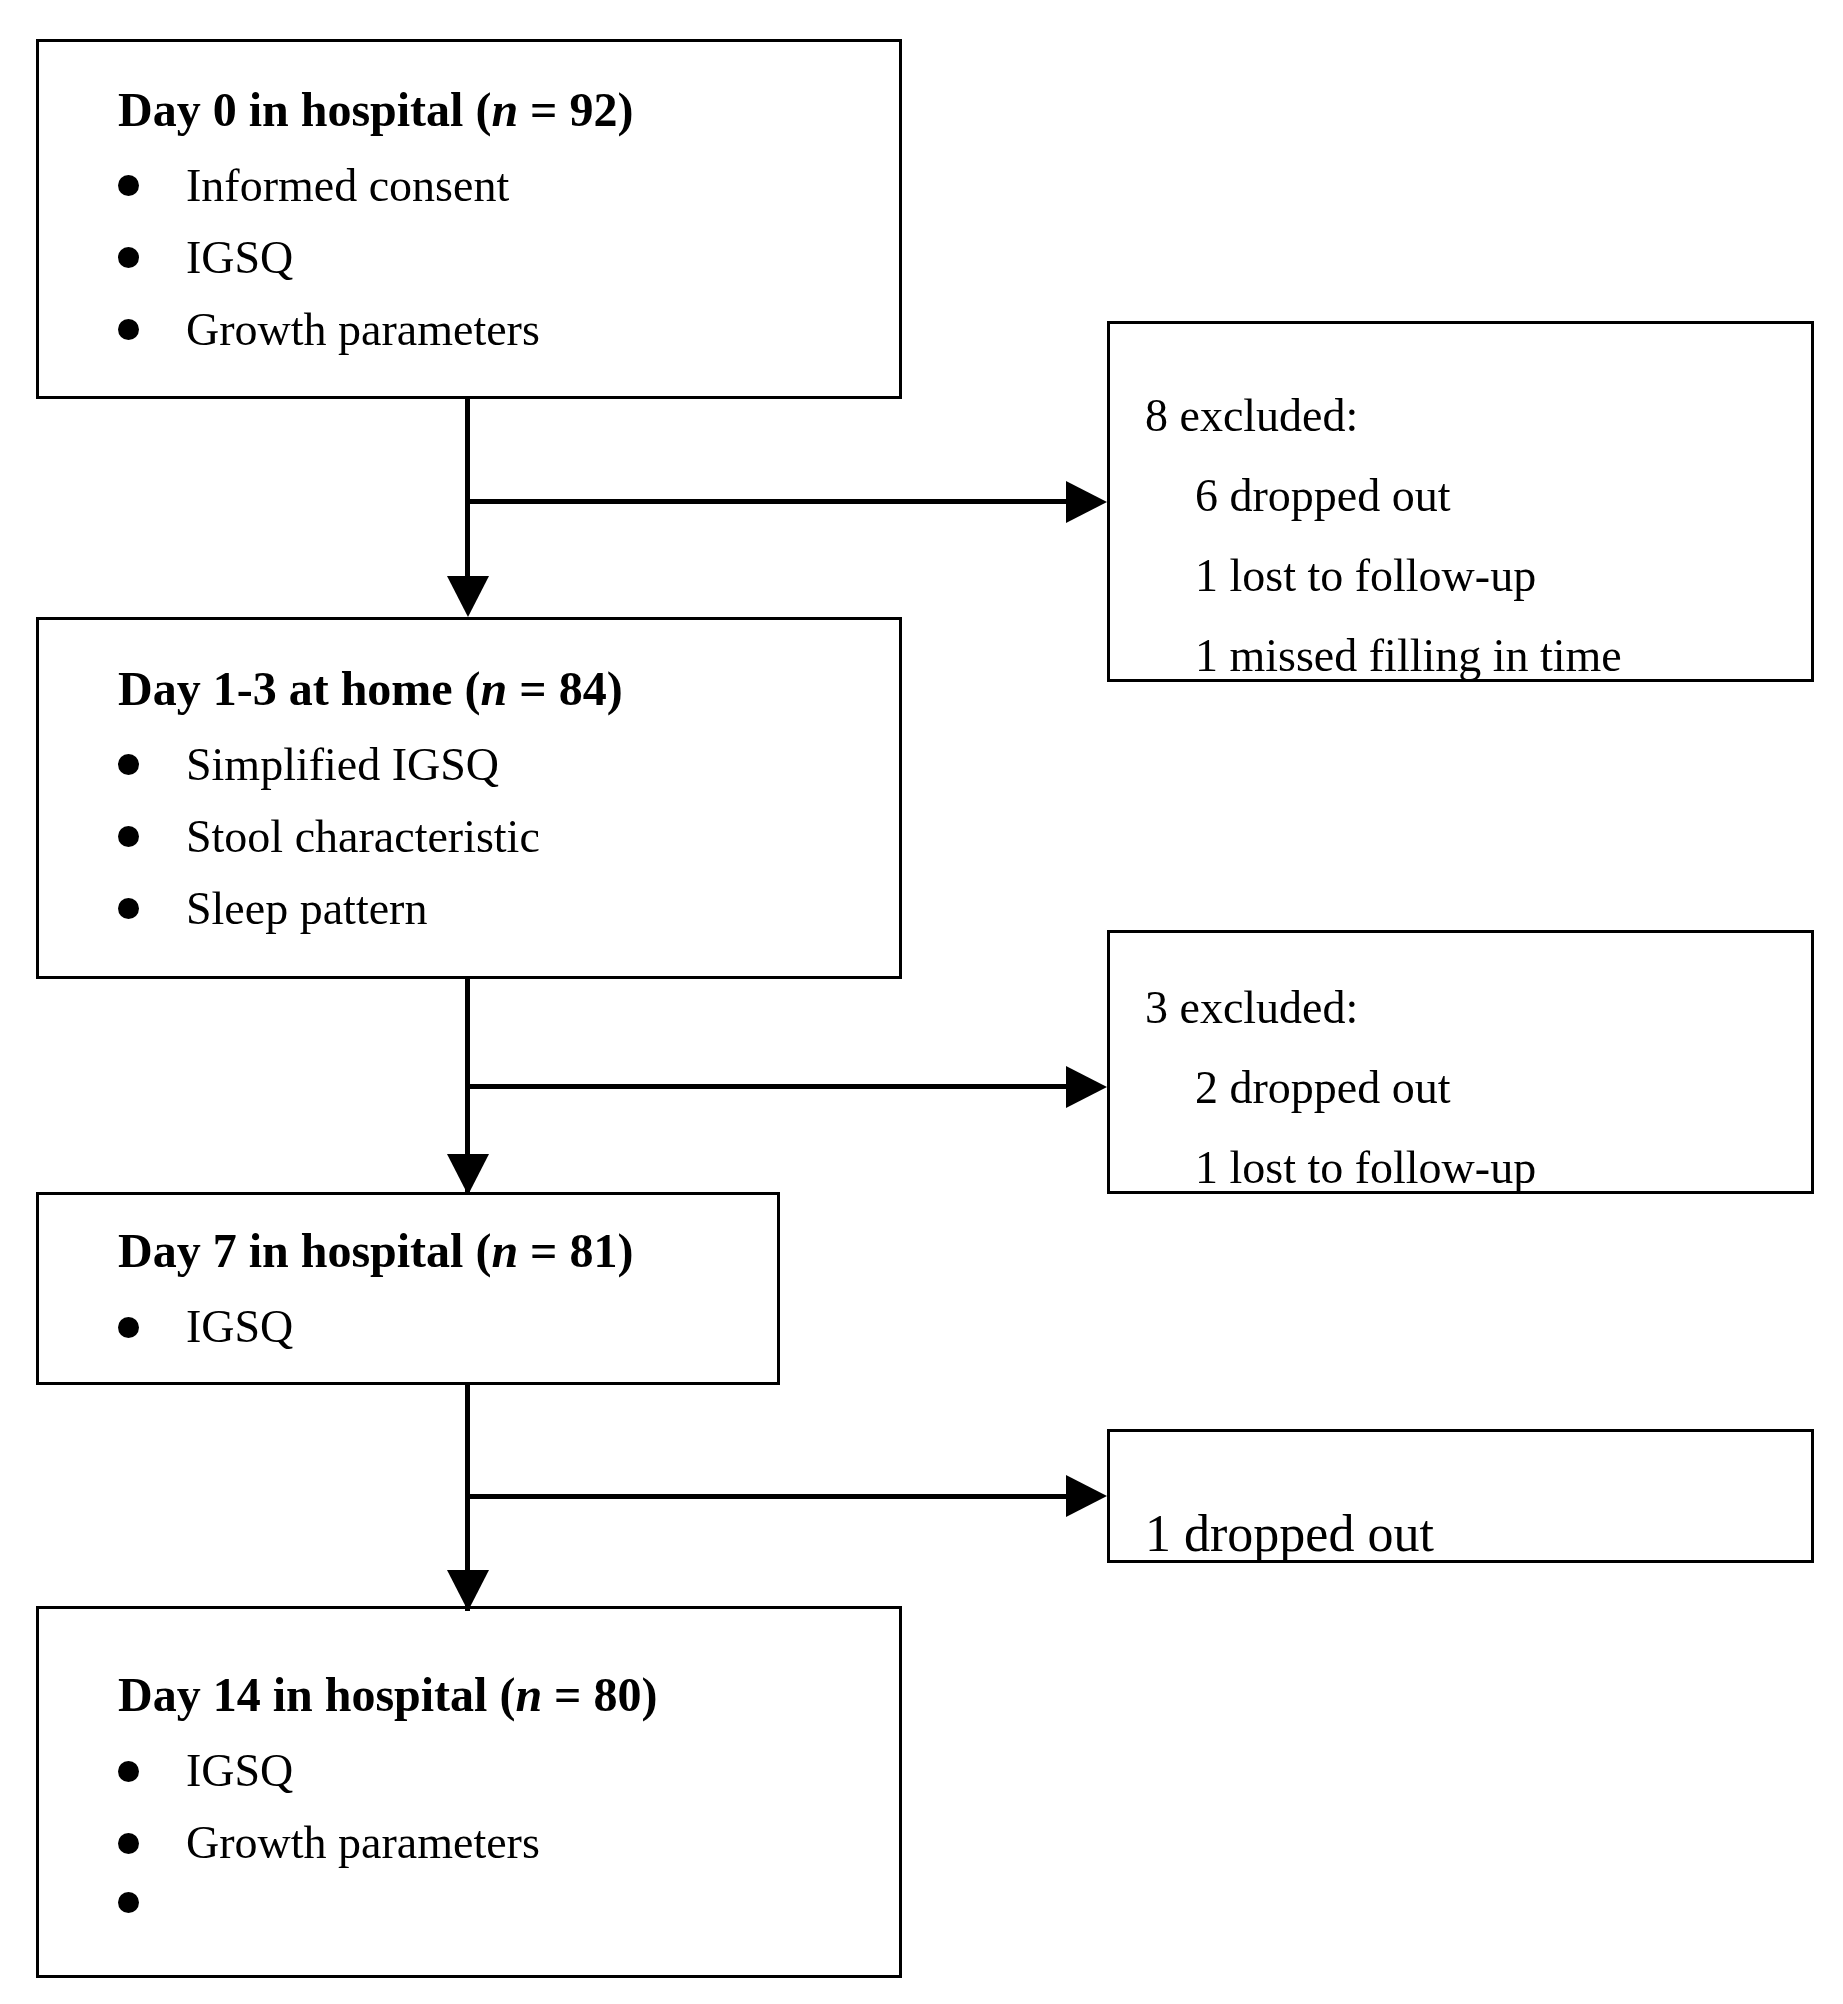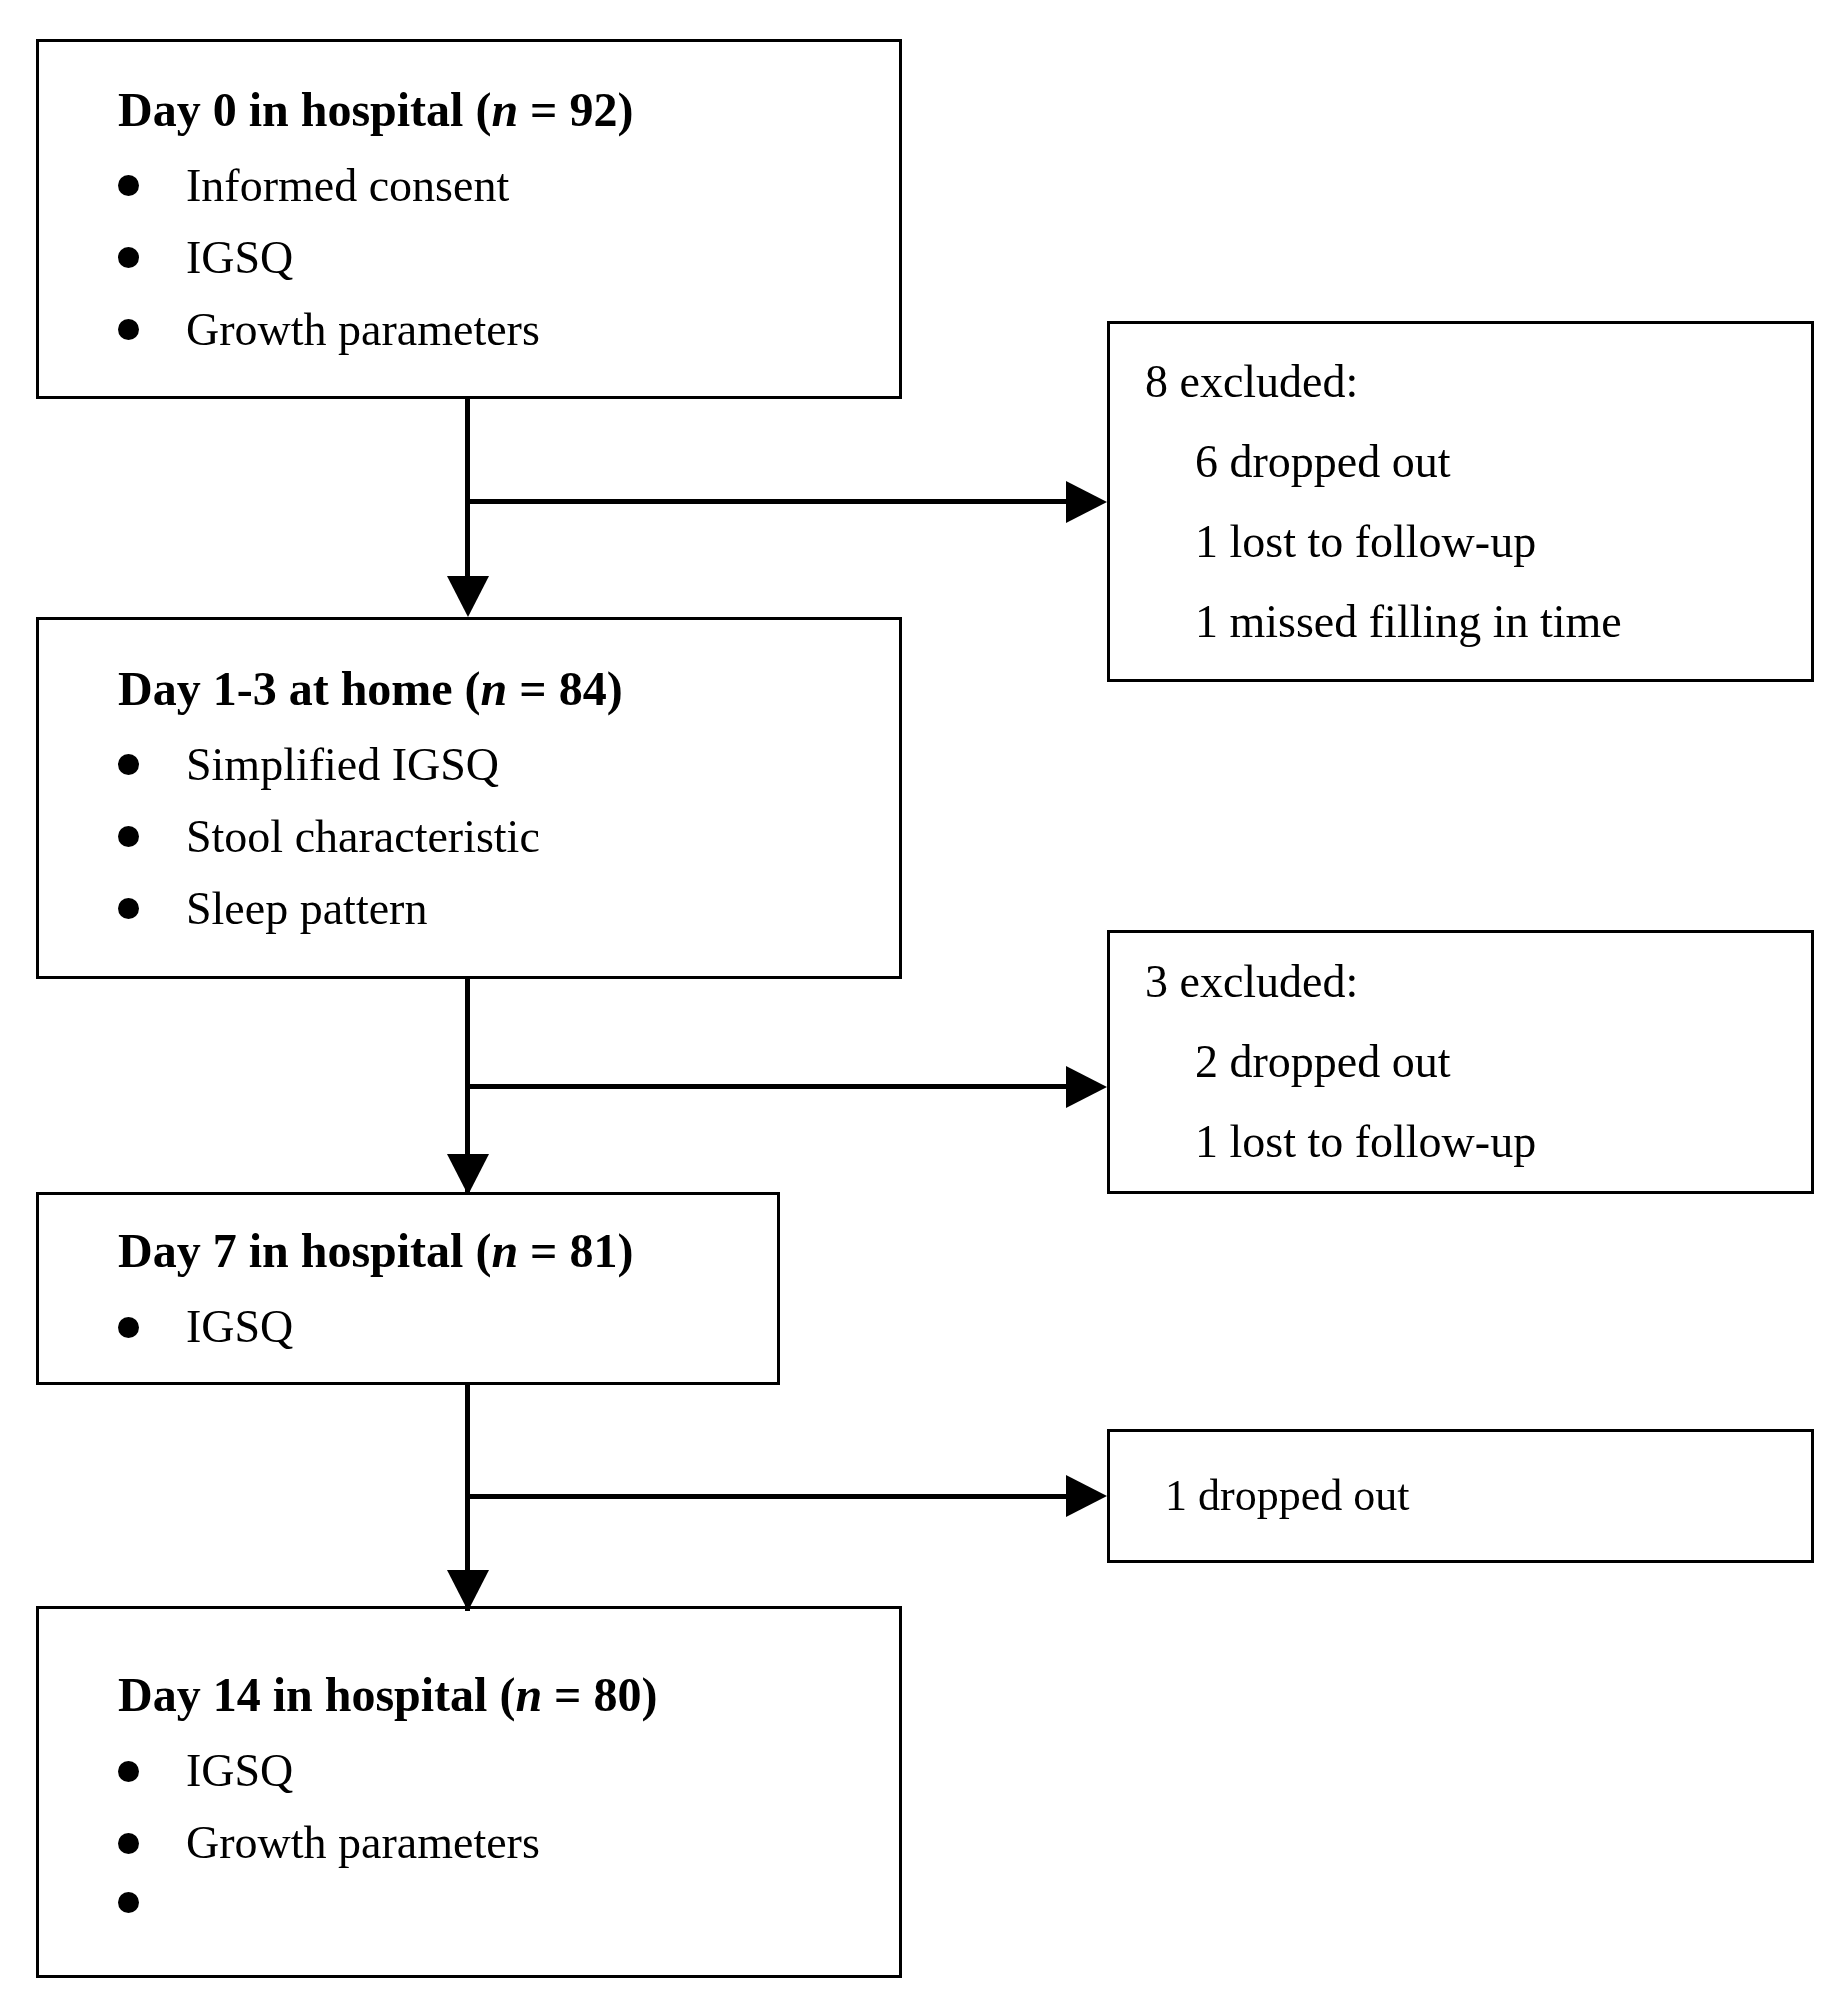--- a/index.html
+++ b/index.html
@@ -63,44 +63,44 @@
     border-radius: 50%;
     background: #000000;
     flex: 0 0 auto;
     margin-right: 47px;
   }
   .excl-inner {
     position: absolute;
     left: 0; right: 0; top: 0; bottom: 0;
     display: flex;
     flex-direction: column;
-    justify-content: center;
+    justify-content: flex-end;
   }
   .excl-head {
     font-size: 46px;
     line-height: 1.0;
     color: #000000;
     padding-left: 35px;
     margin-bottom: 34px;
     white-space: nowrap;
   }
   .excl-item {
     font-size: 46px;
     line-height: 1.0;
     color: #000000;
     padding-left: 85px;
     margin-bottom: 34px;
     white-space: nowrap;
   }
   .excl-item:last-child { margin-bottom: 0; }
   .excl-single {
-    font-size: 44px;
-    line-height: 1.0;
-    color: #000000;
-    padding-left: 55px;
+    font-size: 52px;
+    line-height: 1.0;
+    color: #000000;
+    padding-left: 35px;
     white-space: nowrap;
   }
   
   .vline {
     position: absolute;
     width: 5.2px;
     background: #000000;
   }
   .hline {
     position: absolute;

